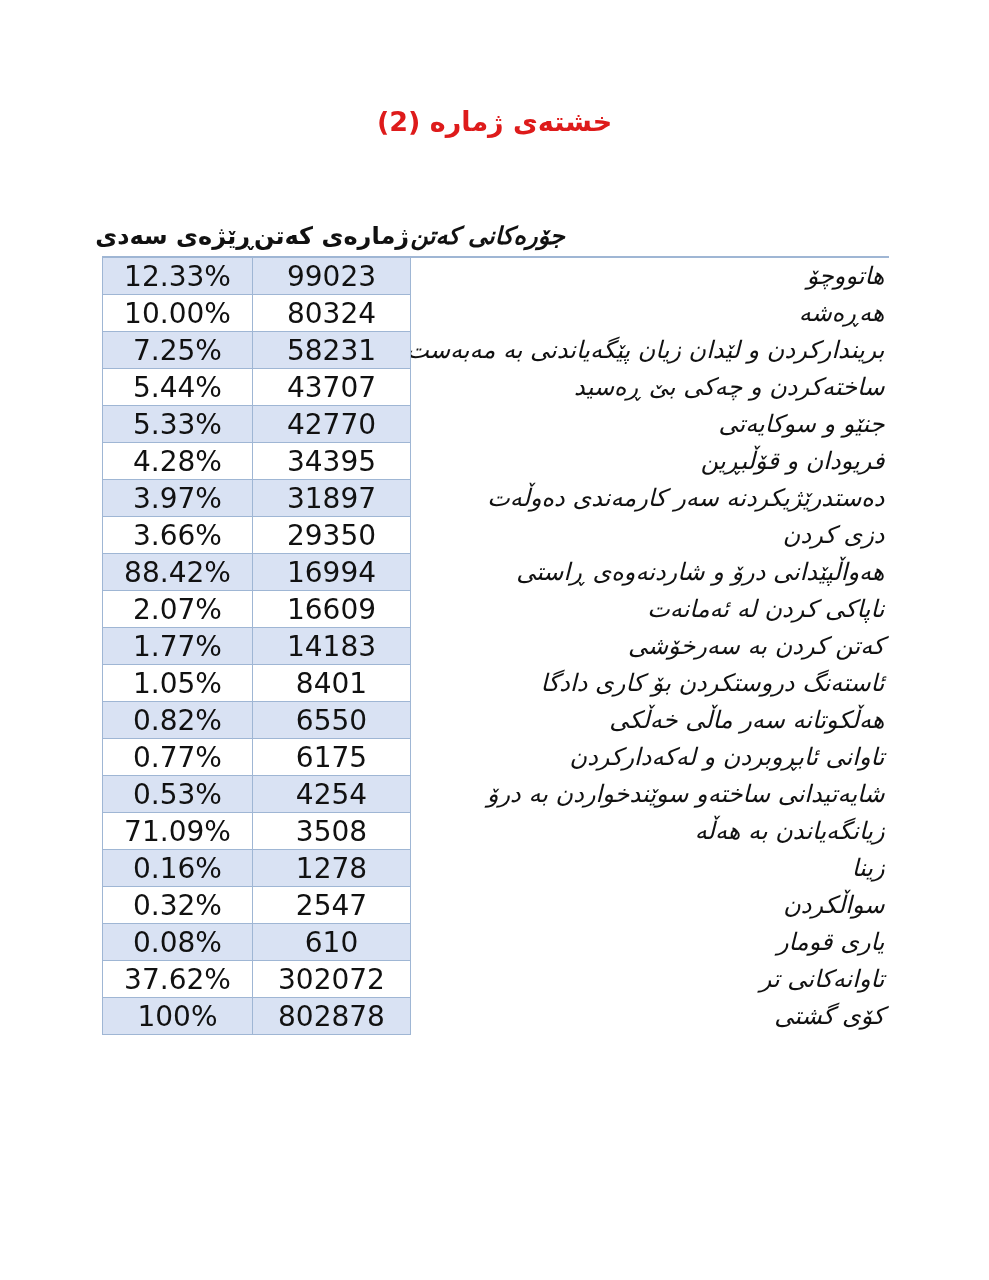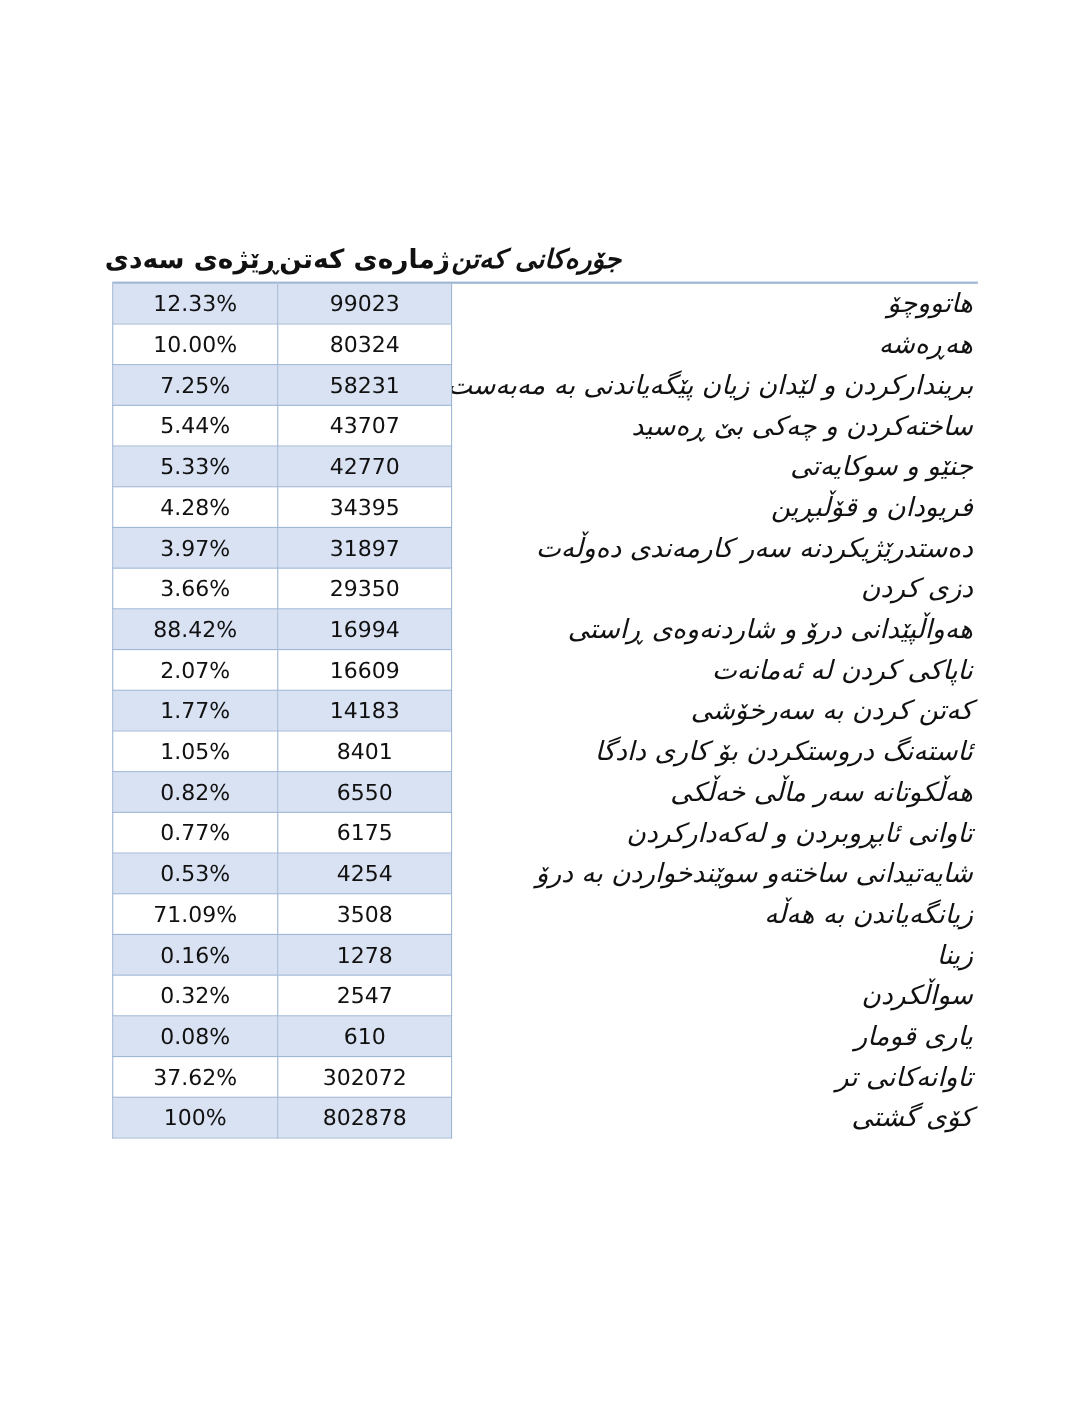--- a/index.html
+++ b/index.html
@@ -70,38 +70,39 @@
 
   td {
     height: 36px;
     padding: 0;
     overflow: hidden;
     white-space: nowrap;
   }
   td.num {
     border: 1.5px solid var(--border);
     text-align: center;
-    font-size: 20px;
+    font-size: 28px;
     direction: ltr;
   }
   td.cat {
     font-style: italic;
     font-size: 24px;
     padding-left: 10px;
     padding-right: 4px;
     border: none;
   }
   tr.shaded td.num {
     background: var(--shade);
   }
 </style>
 </head>
 <body style="--red: #de1b1b; --shade: #d9e2f3; --border: #9fb6d4;">
 
 <header class="titles">
+  <h1 class="title-1" dir="rtl">خشتەی ژمارە (2)</h1>
 </header>
 
 <table class="crime-table" dir="rtl">
   <colgroup>
     <col style="width:478px">
     <col style="width:158px">
     <col style="width:150px">
   </colgroup>
   <thead>
     <tr>

